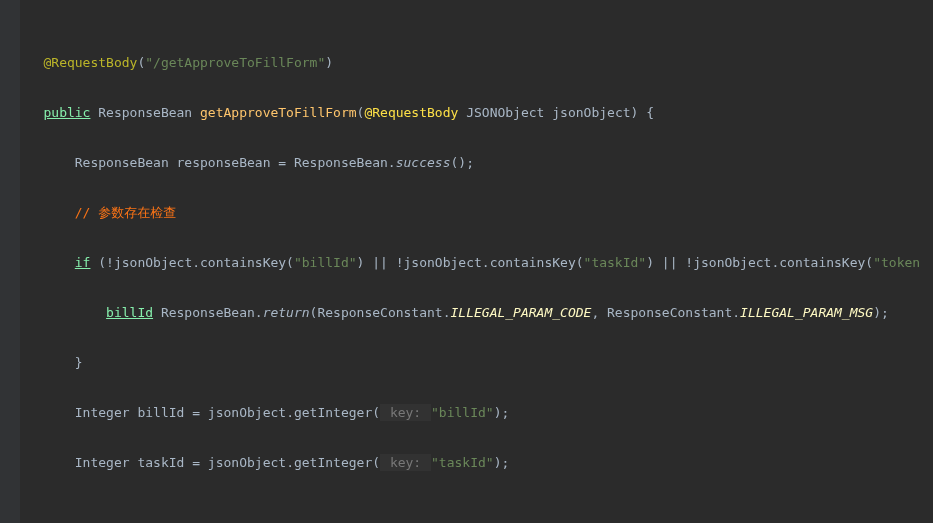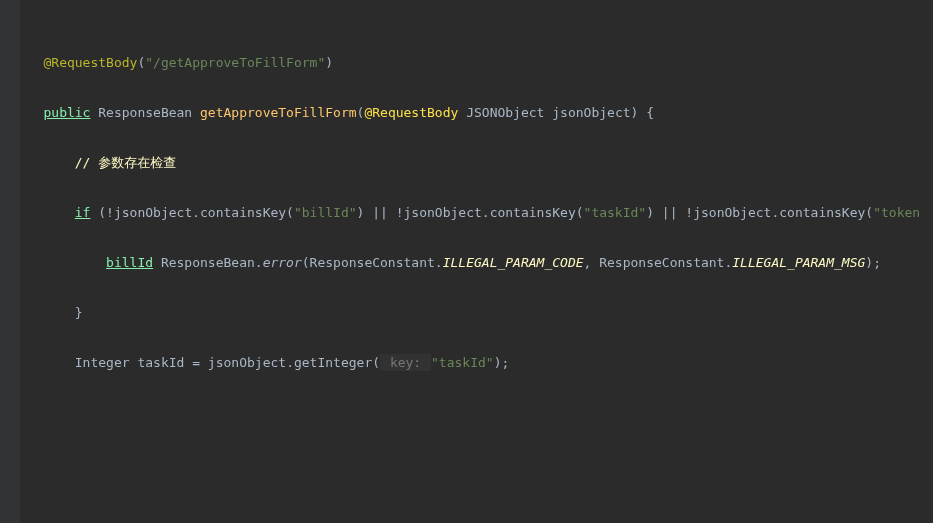--- a/index.html
+++ b/index.html
@@ -21,43 +21,45 @@
     .line {
       display: block;
       min-height: 25px;
     }
     .annotation { color: #bbb529; }
     .string { color: #6a8759; }
     .keyword { color: #86efac; text-decoration: underline; }
     .method-decl { color: #ffc66d; }
     .param-annotation { color: #fde047; }
     .italic-method { color: #a9b7c6; font-style: italic; }
-    .comment { color: #fef9c3; }
+    .comment { color: #f97316; }
     .hint { color: #787878; background: #323232; font-style: normal; padding: 1px 2px; }
     .static-field { color: #fef9c3; font-style: italic; }
     .gutter {
       position: absolute;
       left: -20px;
       top: 0;
       width: 20px;
       height: 100%;
       background: #313335;
     }
   </style>
 </head>
 <body>
 
 <div class="code-area">
 <div class="gutter"></div>
 <span class="line">   <span class="annotation">@RequestBody</span>(<span class="string">"/getApproveToFillForm"</span>)</span>
 <span class="line">   <span class="keyword">public</span> <span>ResponseBean</span> <span class="method-decl">getApproveToFillForm</span>(<span class="param-annotation">@RequestBody</span> <span>JSONObject</span> <span>jsonObject</span>) {</span>
+<span class="line">       <span>ResponseBean</span> <span>responseBean</span> = <span>ResponseBean.</span><span class="italic-method">success</span>();</span>
 <span class="line">       <span class="comment">// 参数存在检查</span></span>
 <span class="line">       <span class="keyword">if</span> (<span>!jsonObject.containsKey(</span><span class="string">"billId"</span>)<span> || </span><span>!jsonObject.containsKey(</span><span class="string">"taskId"</span>)<span> || </span><span>!jsonObject.containsKey(</span><span class="string">"token</span></span>
-<span class="line">           <span class="keyword">billId</span><span> ResponseBean.</span><span class="italic-method">error</span><span>(ResponseConstant.</span><span class="static-field">ILLEGAL_PARAM_CODE</span><span>, </span><span>ResponseConstant.</span><span class="static-field">ILLEGAL_PARAM_MSG</span>);</span>
+<span class="line">           <span class="keyword">billId</span><span> ResponseBean.</span><span class="italic-method">return</span><span>(ResponseConstant.</span><span class="static-field">ILLEGAL_PARAM_CODE</span><span>, </span><span>ResponseConstant.</span><span class="static-field">ILLEGAL_PARAM_MSG</span>);</span>
 <span class="line">       }</span>
+<span class="line">       <span>Integer</span> <span>billId</span><span> = jsonObject.getInteger(</span><span class="hint"> key: </span><span class="string">"billId"</span>);</span>
 <span class="line">       <span>Integer</span> <span>taskId</span><span> = jsonObject.getInteger(</span><span class="hint"> key: </span><span class="string">"taskId"</span>);</span>
 
 
 
 
 
 
 
 
 

